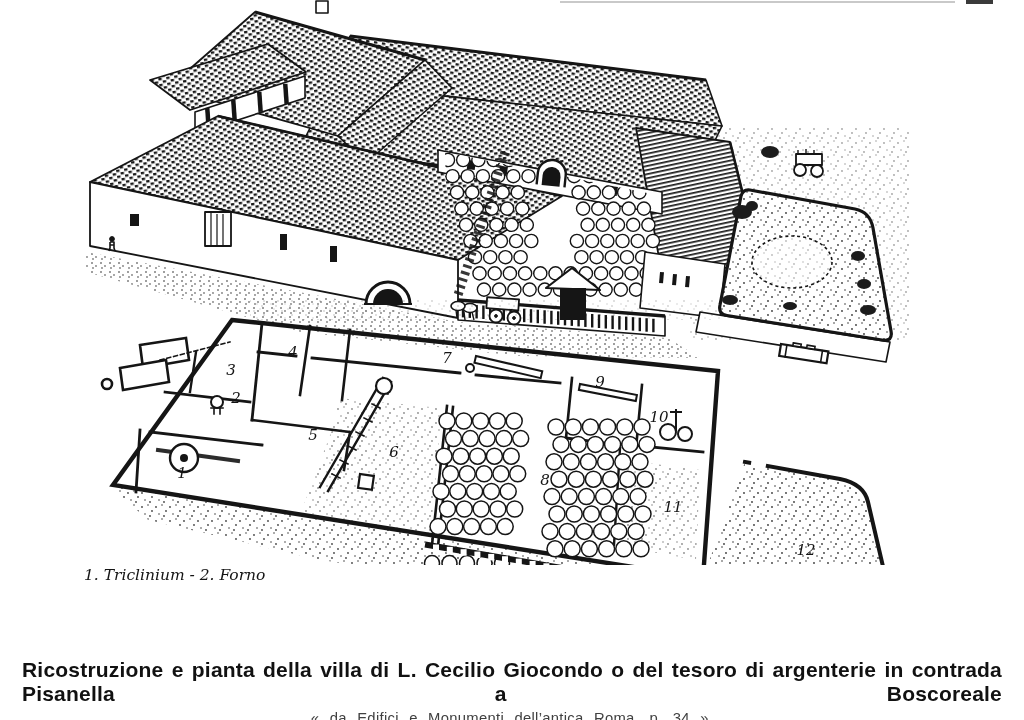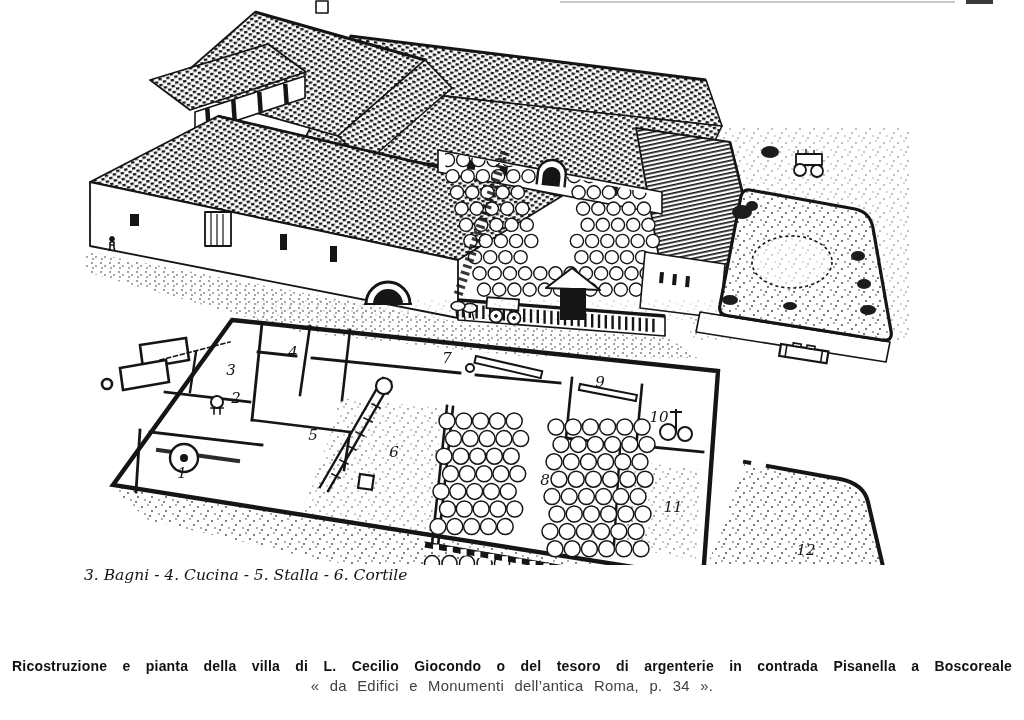--- a/index.html
+++ b/index.html
@@ -3,22 +3,22 @@
 <meta charset="utf-8">
 <style>
   html,body{margin:0;padding:0;background:#ffffff;}
   .page{position:relative;width:1024px;height:720px;background:#ffffff;overflow:hidden;
         font-family:"Liberation Sans",sans-serif;}
   .illustration{position:absolute;left:0;top:0;}
   .legend{position:absolute;left:84px;top:566px;color:#141414;
           font-family:"DejaVu Serif",serif;font-style:italic;font-size:15.5px;line-height:19.4px;
           white-space:nowrap;}
   .caption{position:absolute;left:0;right:0;top:658px;color:#111;}
-  .caption .c1{font-family:"Liberation Sans",sans-serif;font-weight:bold;font-size:14px;
-               padding:0 12px;text-align:justify;text-align-last:justify;letter-spacing:.2px;}
+  .caption .c1{font-family:"Liberation Sans",sans-serif;font-weight:bold;font-size:21px;
+               padding:0 22px;text-align:justify;text-align-last:justify;letter-spacing:.2px;}
   .caption .c2{font-family:"Liberation Sans",sans-serif;font-weight:normal;font-size:14.8px;
                color:#404040;text-align:center;margin-top:4px;word-spacing:6px;letter-spacing:.3px;}
   svg text.plan-num{font-family:"DejaVu Serif",serif;font-style:italic;font-size:15px;fill:#141414;}
 </style>
 </head>
 <body>
 
 <div class="page">
 
 <svg class="illustration" width="1024" height="565" viewBox="0 0 1024 565">
@@ -508,21 +508,21 @@
           <text x="545" y="485" text-anchor="middle" class="plan-num">8</text>
           <text x="600" y="387" text-anchor="middle" class="plan-num">9</text>
           <text x="659" y="422" text-anchor="middle" class="plan-num">10</text>
           <text x="673" y="512" text-anchor="middle" class="plan-num">11</text>
           <text x="806" y="555" text-anchor="middle" class="plan-num">12</text>
         </g>
   </g>
 </svg>
 
 <div class="legend">
-  <div>3. Bagni - 4. Cucina - 5. Stalla - 6. Cortile</div>
+  <div>1. Triclinium - 2. Forno</div>
 </div>
 
 <div class="caption">
   <div class="c1">Ricostruzione e pianta della villa di L. Cecilio Giocondo o del tesoro di argenterie in contrada Pisanella a Boscoreale</div>
   <div class="c2">« da Edifici e Monumenti dell’antica Roma, p. 34 ».</div>
 </div>
 
 </div>
 
 </body></html>

